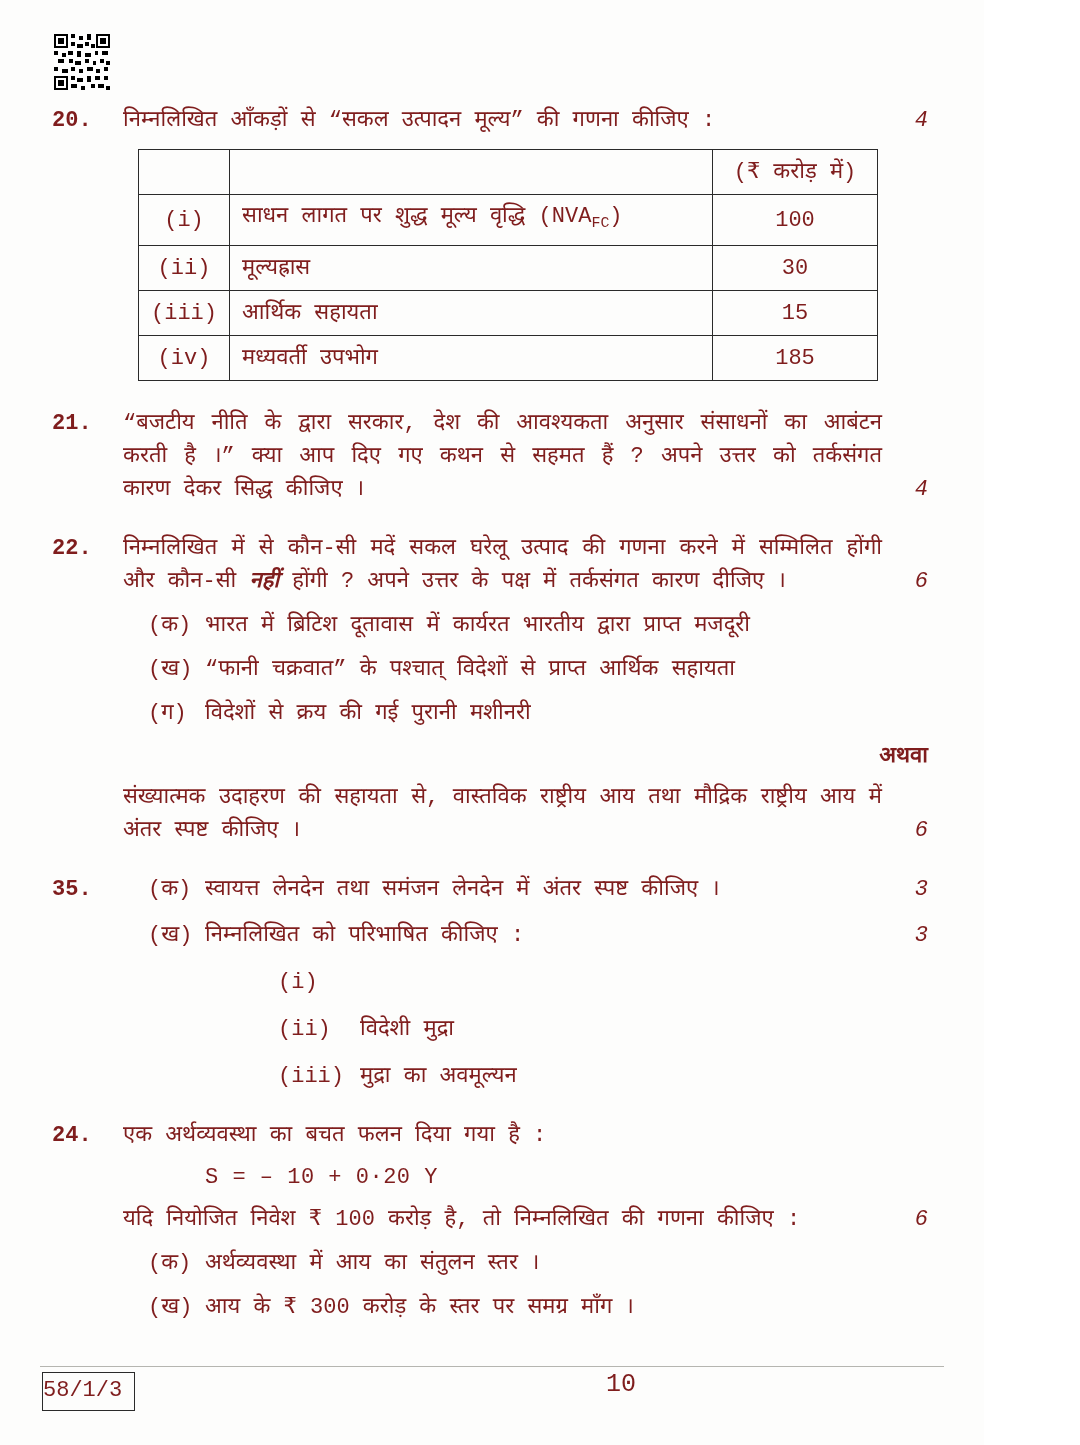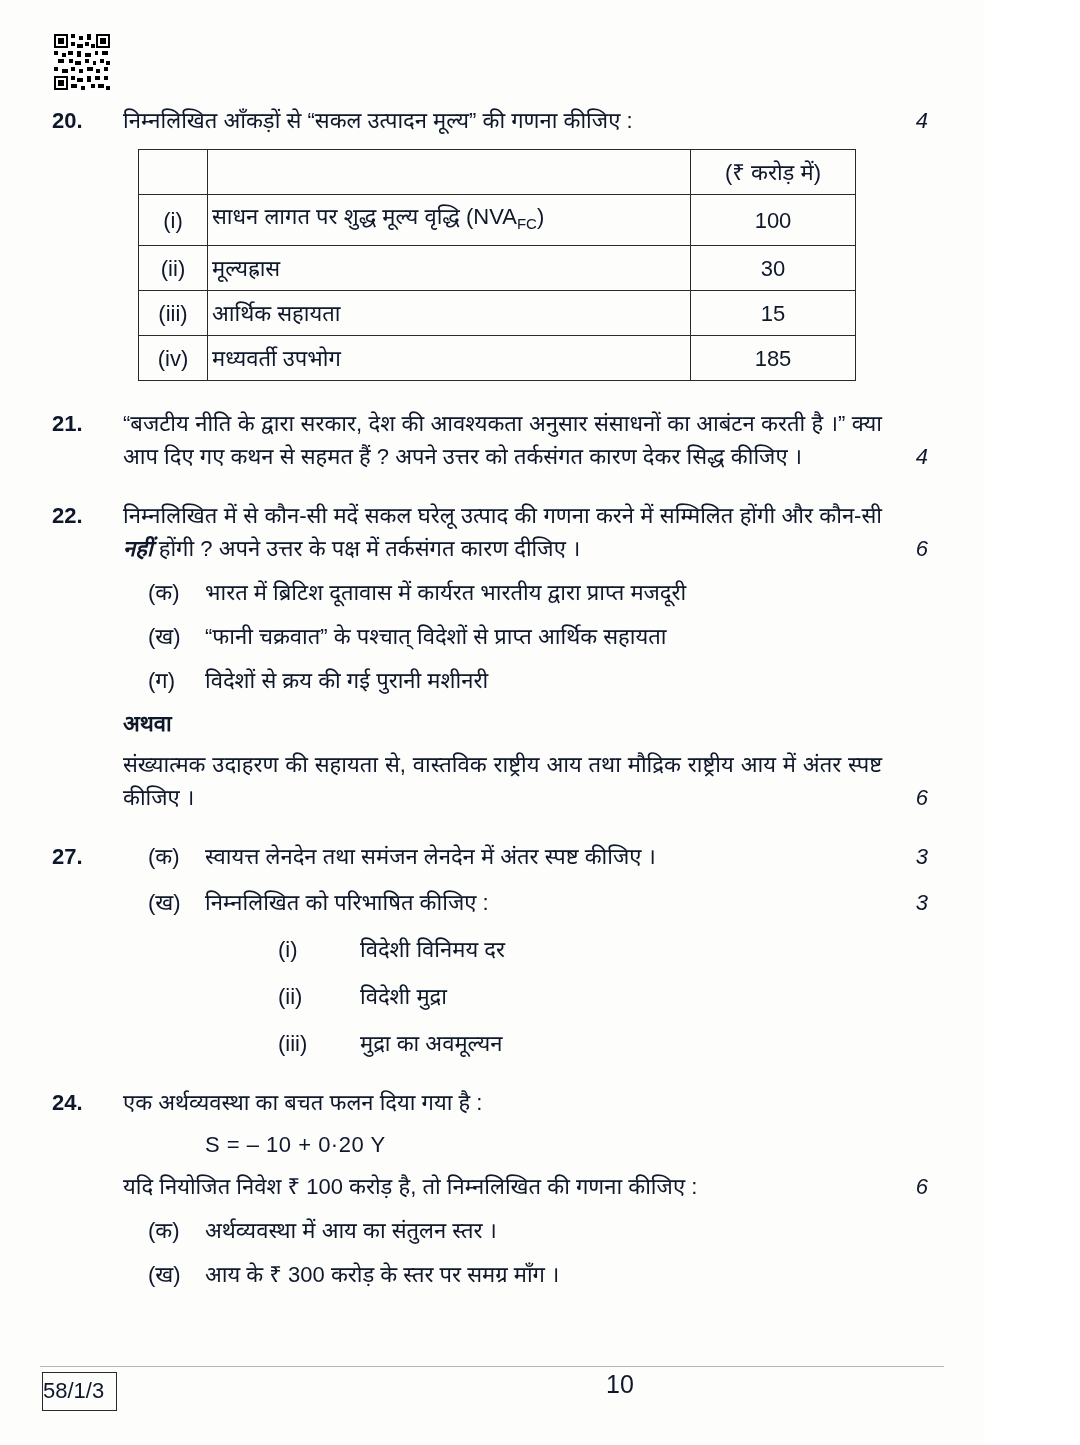--- a/index.html
+++ b/index.html
@@ -2,24 +2,24 @@
 <html><head>
 <meta charset="utf-8">
 <style>
   * { box-sizing: border-box; }
   html, body { margin: 0; padding: 0; background: #ffffff; }
   .page {
     position: relative;
     width: 984px;
     height: 1445px;
     background: #fdfdfc;
-    font-family: Liberation Sans, sans-serif;
+    font-family: Liberation Mono, monospace;
     font-size: 22px;
     line-height: 33px;
-    color: #0f172a;
+    color: #7f1d1d;
     overflow: hidden;
   }
   .content {
     position: absolute;
     top: 34px;
     left: 52px;
     right: 56px;
   }
   .qr { display: block; margin: 0 0 14px 2px; }
 
@@ -39,21 +39,21 @@
   .marks { font-style: italic; text-align: right; white-space: nowrap; }
   .marks-end { align-self: end; }
 
   
   table.data {
     border-collapse: collapse;
     margin: 12px 0 0 15px;
   }
   table.data td {
     border: 1.5px solid #2a2a2a;
-    padding: 5px 4px;
+    padding: 5px 12px;
     height: 45px;
     vertical-align: middle;
   }
   td.c-sno   { width: 69px;  text-align: center; }
   td.c-label { width: 483px; text-align: left; }
   td.c-val   { width: 165px; text-align: center; }
   sub.fc { font-size: 0.68em; }
 
   
   .item {
@@ -61,21 +61,21 @@
     grid-template-columns: 82px 1fr;
     margin-top: 11px;
   }
   .item .ilabel { padding-left: 25px; }
   .subitem {
     display: grid;
     grid-template-columns: 82px 1fr;
     margin: 14px 0 0 155px;
   }
   .or-line {
-    text-align: left;
+    text-align: right;
     font-weight: bold;
     margin: 10px 0 8px 0;
   }
   .emph { font-weight: bold; font-style: italic; }
   .equation { margin: 9px 0 9px 82px; letter-spacing: 0.5px; }
   .cond-line { margin-top: 2px; }
   .part { margin-bottom: 13px; }
   .part .ptext { display: grid; grid-template-columns: 82px 1fr; }
   .part .ptext .ilabel { padding-left: 25px; }
 
@@ -238,41 +238,40 @@
         <div class="or-line">अथवा</div>
 
         <div class="pline">
           <p class="qtext">संख्यात्मक उदाहरण की सहायता से, वास्तविक राष्ट्रीय आय तथा मौद्रिक राष्ट्रीय आय में अंतर स्पष्ट कीजिए ।</p>
           <div class="marks marks-end">6</div>
         </div>
       </div>
     </div>
 
     <div class="qblock">
-      <div class="qnum">27.</div>
+      <div class="qnum">35.</div>
       <div>
         <div class="pline part">
           <div class="ptext">
             <div class="ilabel">(क)</div>
             <div>स्वायत्त लेनदेन तथा समंजन लेनदेन में अंतर स्पष्ट कीजिए ।</div>
           </div>
           <div class="marks">3</div>
         </div>
 
         <div class="pline part">
           <div class="ptext">
             <div class="ilabel">(ख)</div>
             <div>निम्नलिखित को परिभाषित कीजिए :</div>
           </div>
           <div class="marks">3</div>
         </div>
 
         <div class="subitem">
           <div>(i)</div>
-          <div>विदेशी विनिमय दर</div>
         </div>
         <div class="subitem">
           <div>(ii)</div>
           <div>विदेशी मुद्रा</div>
         </div>
         <div class="subitem">
           <div>(iii)</div>
           <div>मुद्रा का अवमूल्यन</div>
         </div>
       </div>

